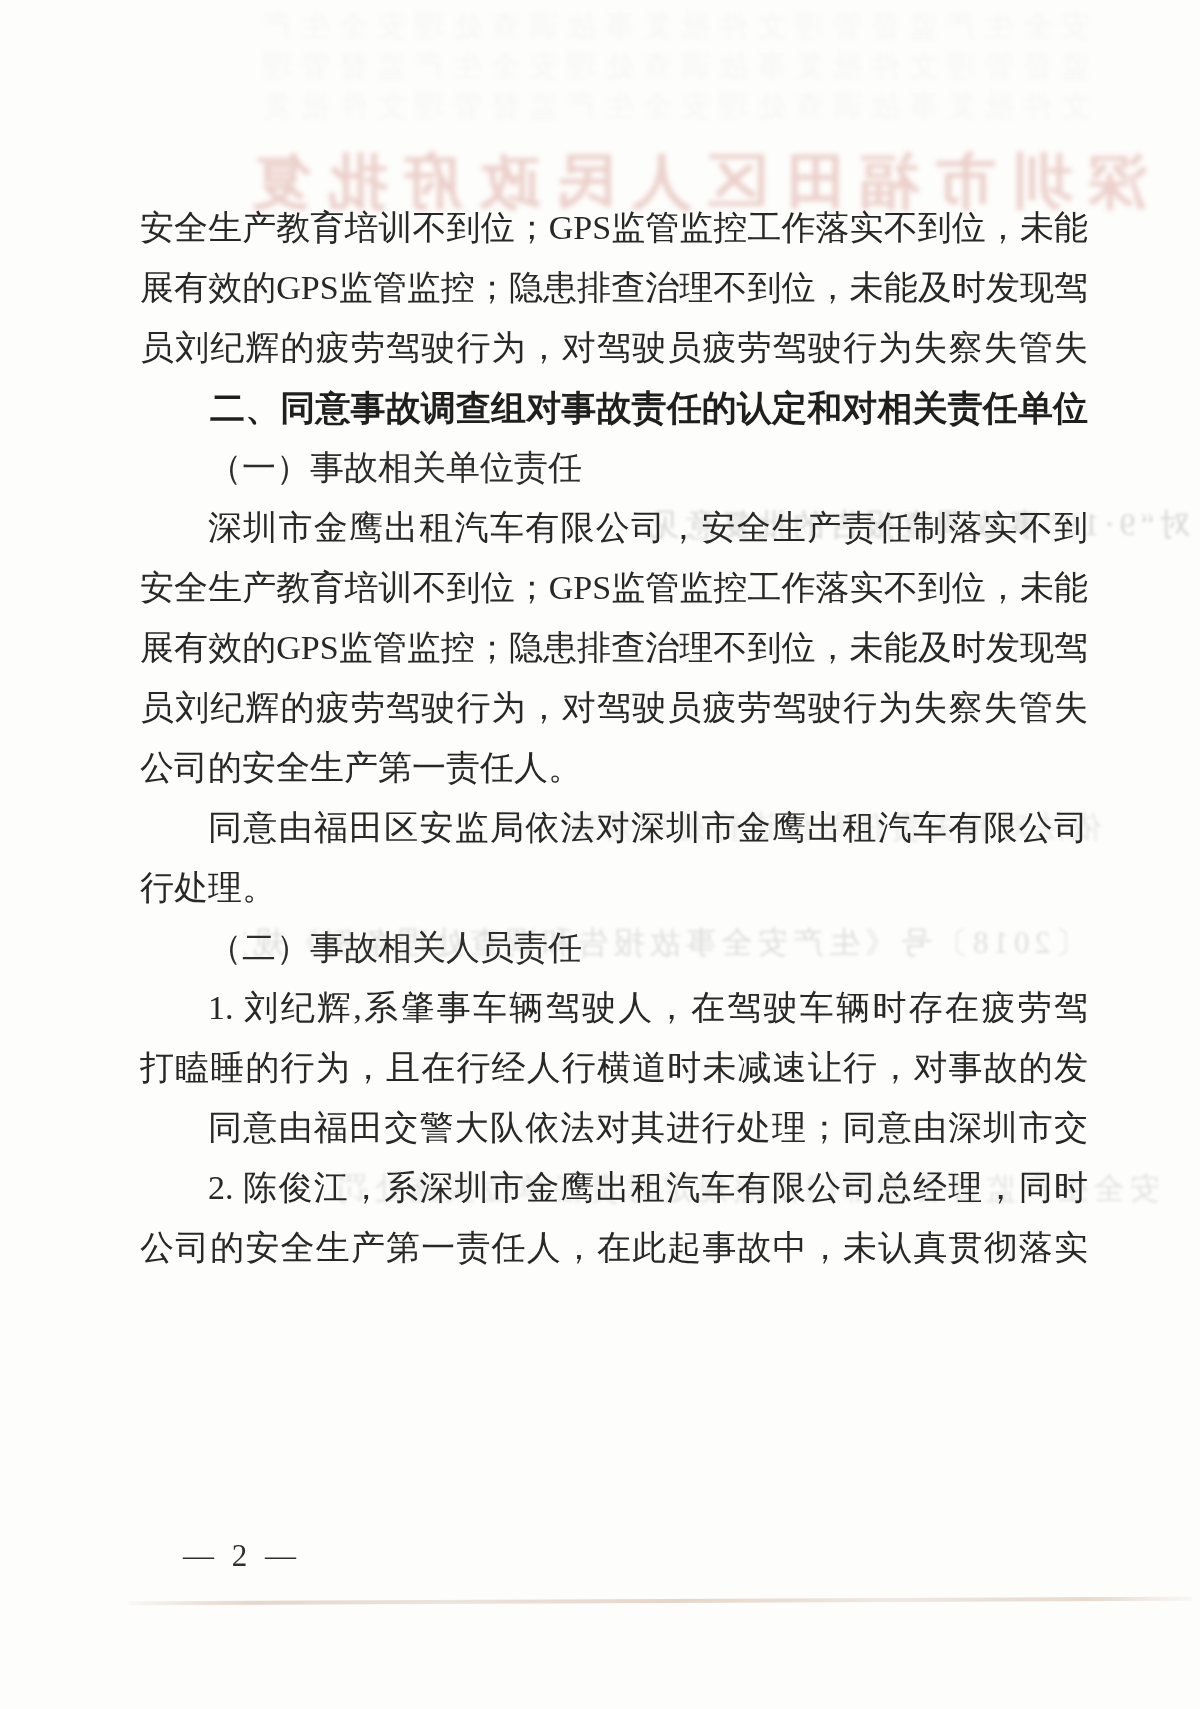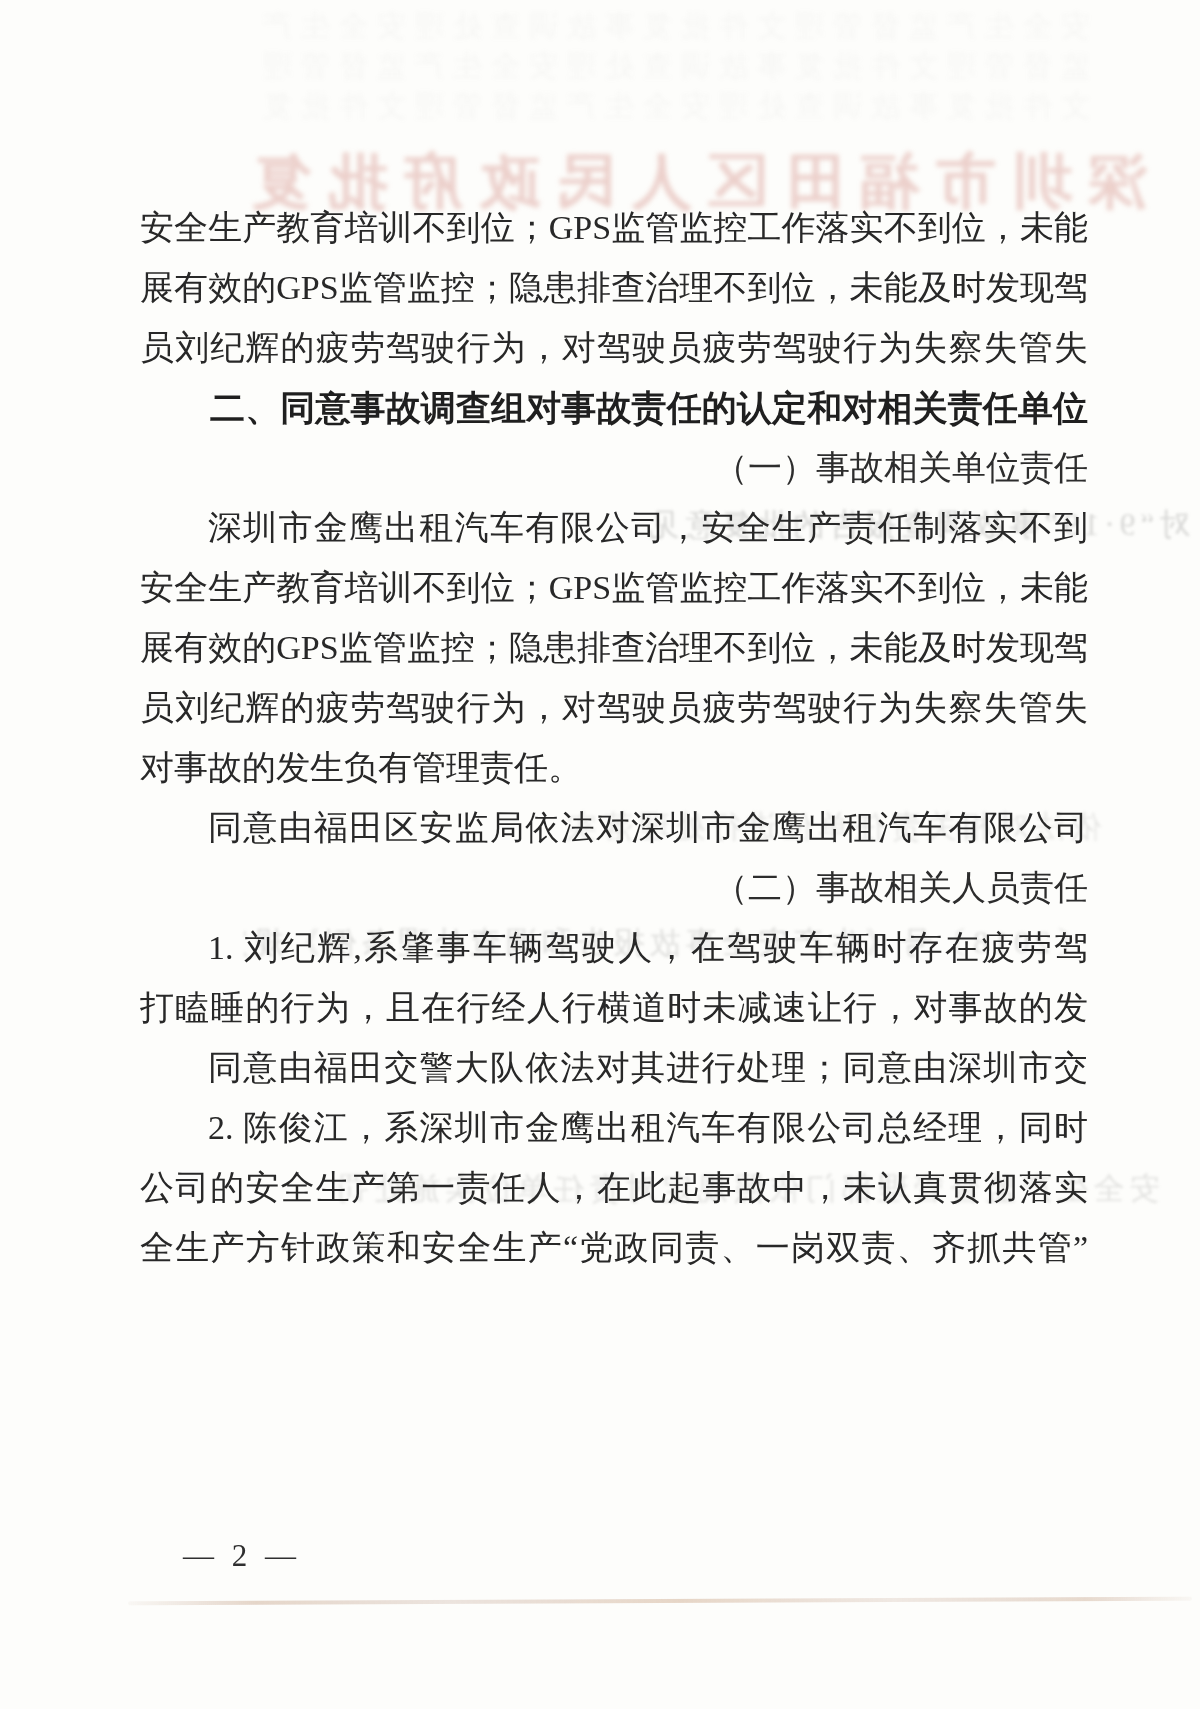--- a/index.html
+++ b/index.html
@@ -57,21 +57,21 @@
     overflow:hidden;
     text-align:left;
   }
   .line.just { text-align:justify; text-align-last:justify; }
   .line.ind  { text-indent:2em; }
   .line.bold {
     font-family:"Liberation Sans", sans-serif;
     font-weight:700; font-size:35px;
     color:#1f1f1f;
   }
-  .line.kai { color:#2d2d2d;text-align:right; }
+  .line.kai { color:#2d2d2d; }
 
   .page-number {
     position:absolute; left:183px; top:1538px;
     font-size:31px; letter-spacing:5px;
     color:#2f2f2f;
   }
   
   .scan-line {
     position:absolute; top:1599px; left:128px; width:1064px; height:4px;
     background:linear-gradient(90deg,
@@ -100,26 +100,26 @@
 <div class="text-block">
     <div class="line body just">安全生产教育培训不到位；GPS监管监控工作落实不到位，未能开</div>
     <div class="line body just">展有效的GPS监管监控；隐患排查治理不到位，未能及时发现驾驶</div>
     <div class="line body just">员刘纪辉的疲劳驾驶行为，对驾驶员疲劳驾驶行为失察失管失控。</div>
     <div class="line bold just ind">二、同意事故调查组对事故责任的认定和对相关责任单位和</div>
     <div class="line kai ind">（一）事故相关单位责任</div>
     <div class="line body just ind">深圳市金鹰出租汽车有限公司，安全生产责任制落实不到位；</div>
     <div class="line body just">安全生产教育培训不到位；GPS监管监控工作落实不到位，未能开</div>
     <div class="line body just">展有效的GPS监管监控；隐患排查治理不到位，未能及时发现驾驶</div>
     <div class="line body just">员刘纪辉的疲劳驾驶行为，对驾驶员疲劳驾驶行为失察失管失控，</div>
-    <div class="line body">对事故的发生负有管理责任。</div>
+    <div class="line body">公司的安全生产第一责任人。</div>
     <div class="line body just ind">同意由福田区安监局依法对深圳市金鹰出租汽车有限公司进</div>
+    <div class="line body">行处理。</div>
     <div class="line kai ind">（二）事故相关人员责任</div>
     <div class="line body just ind">1. 刘纪辉,系肇事车辆驾驶人，在驾驶车辆时存在疲劳驾驶、</div>
     <div class="line body just">打瞌睡的行为，且在行经人行横道时未减速让行，对事故的发生</div>
     <div class="line body just ind">同意由福田交警大队依法对其进行处理；同意由深圳市交通</div>
     <div class="line body just ind">2. 陈俊江，系深圳市金鹰出租汽车有限公司总经理，同时为</div>
     <div class="line body just">公司的安全生产第一责任人，在此起事故中，未认真贯彻落实安</div>
-    <div class="line body just">全生产方针政策和安全生产“党政同责、一岗双责、齐抓共管”</div>
   </div>
 
 <div class="page-number">— 2 —</div>
 
 <div class="scan-line"></div>
 
 </body></html>

